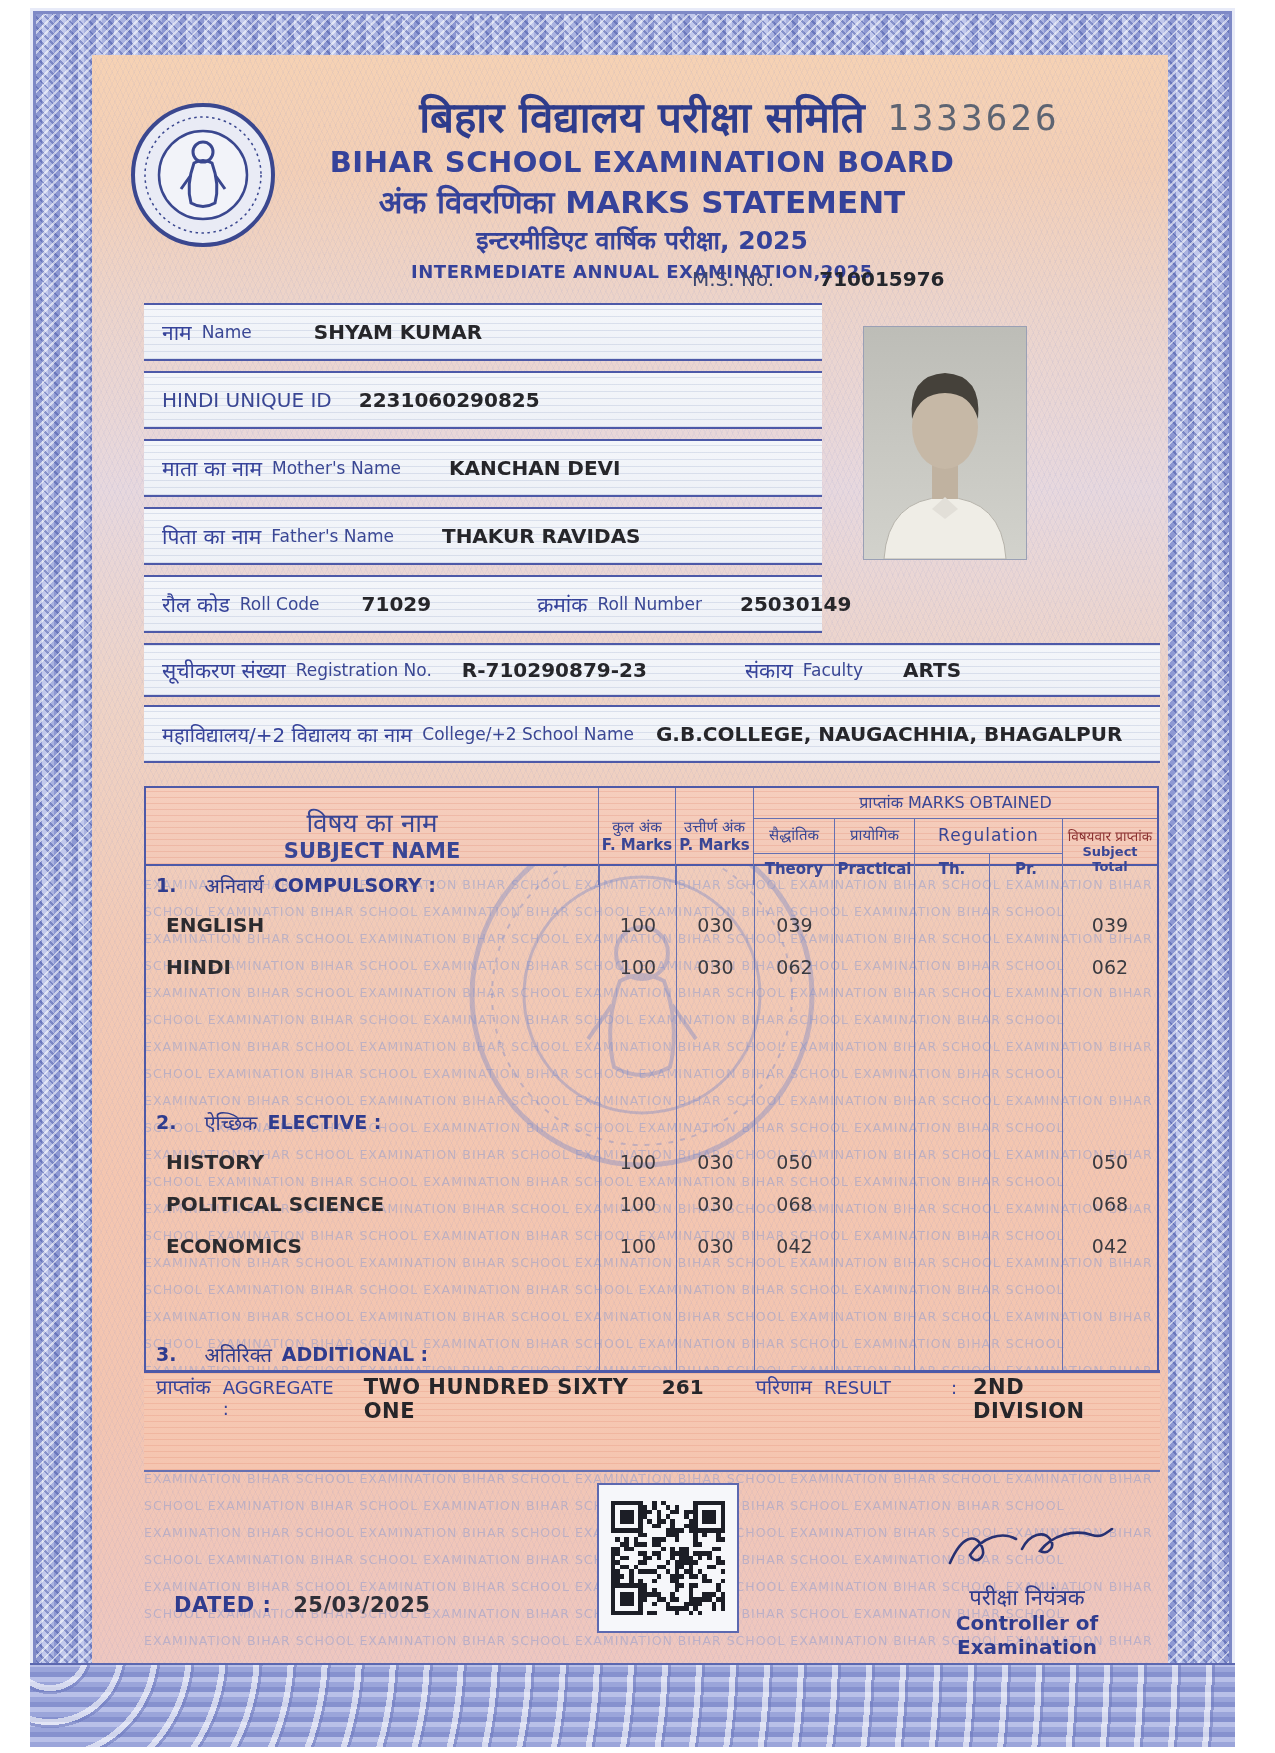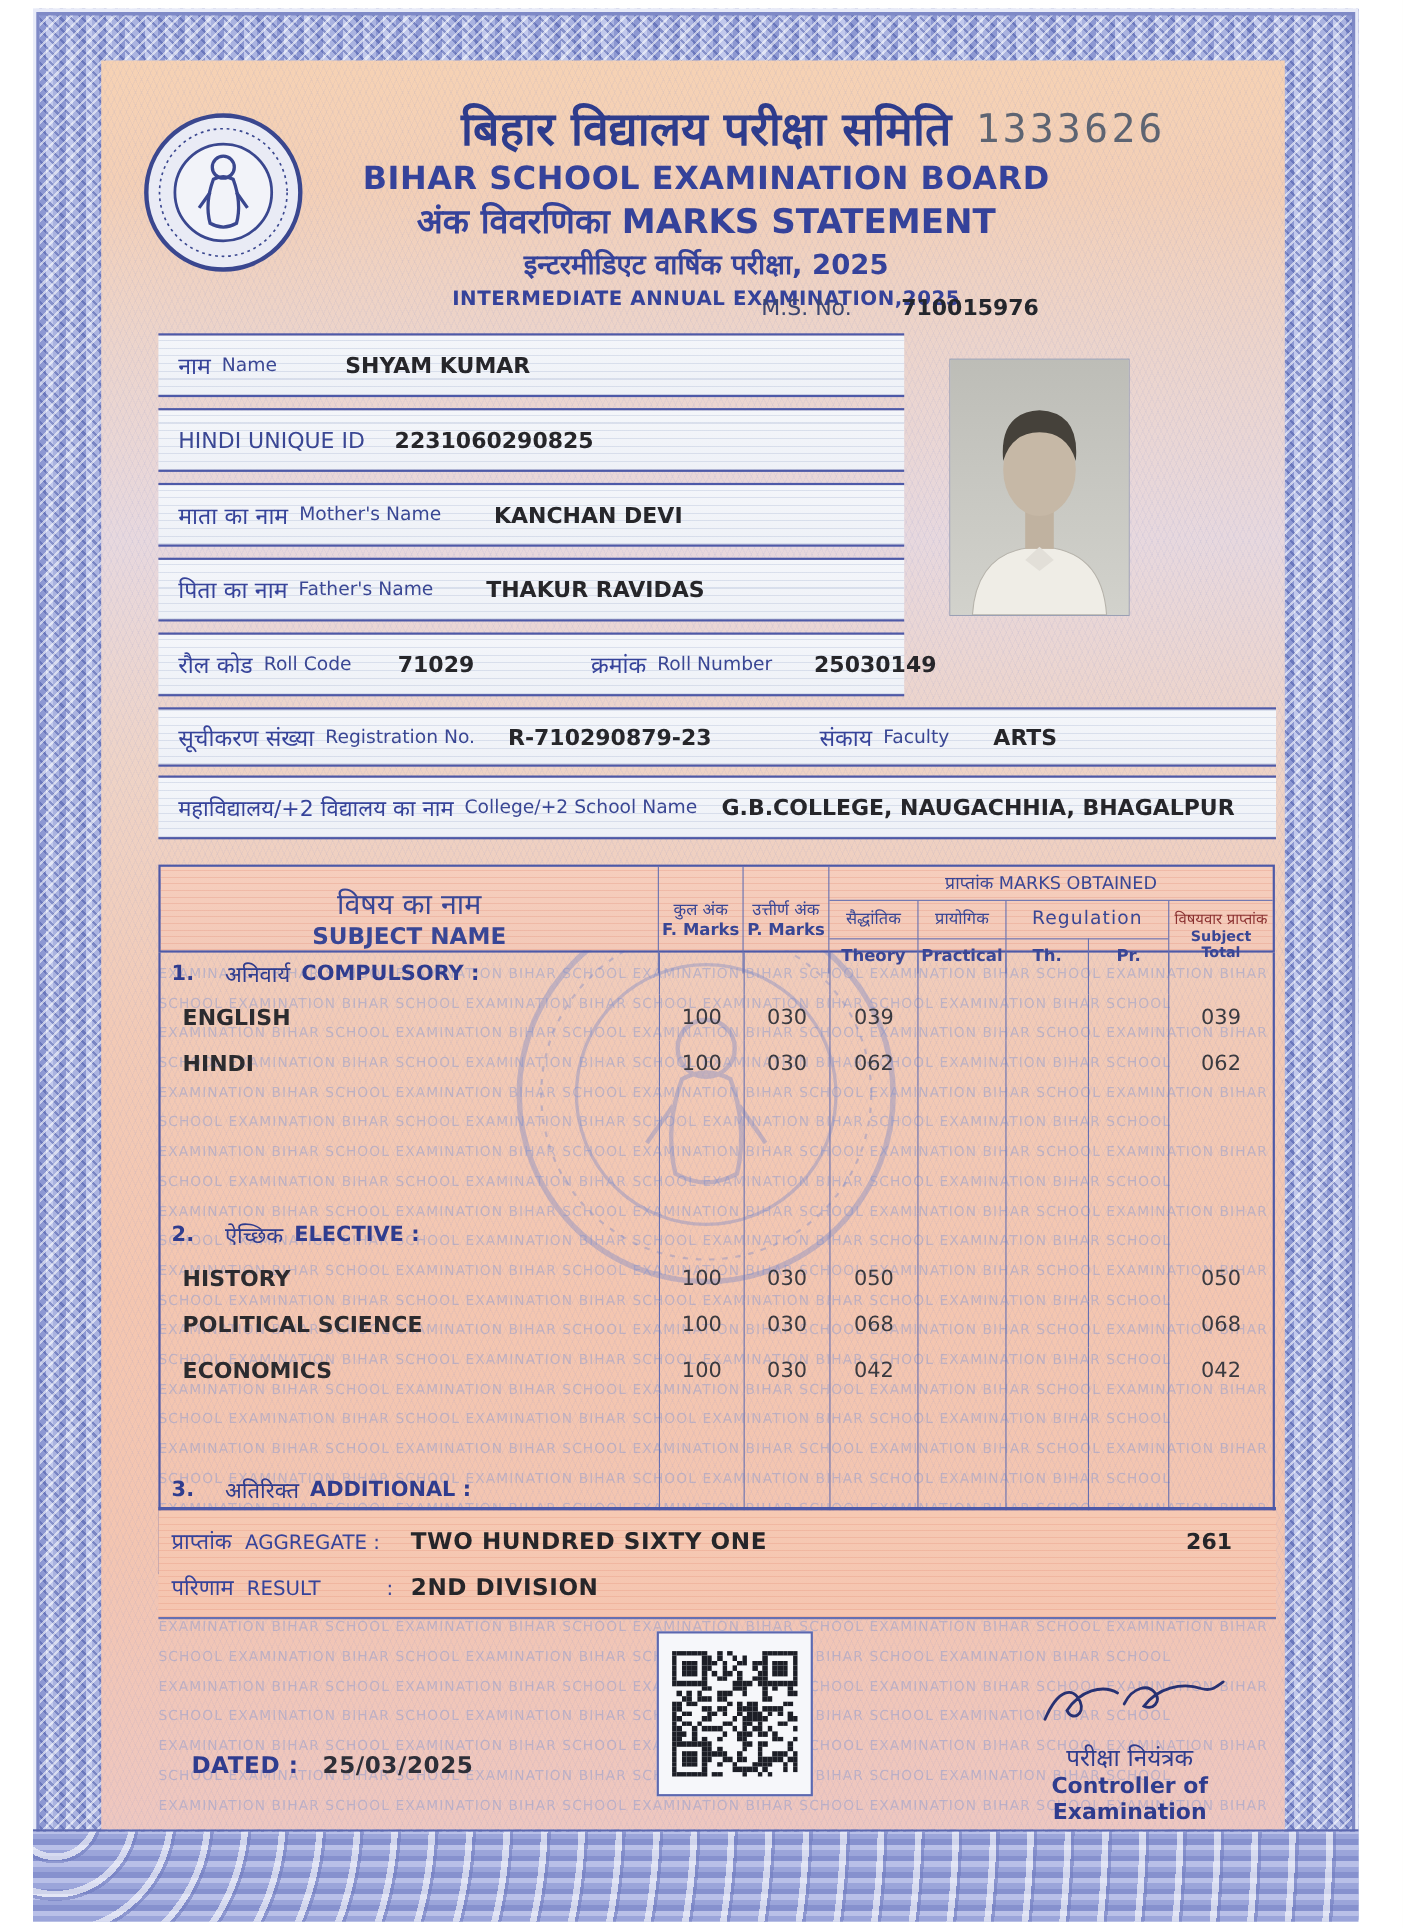--- a/index.html
+++ b/index.html
@@ -80,21 +80,21 @@
   .secrow .no{font-size:19px;font-weight:bold;color:#2f3c8e;}
   .secrow .shi{font-size:20px;color:#2f3c8e;margin-left:28px;}
   .secrow .sen{font-size:19px;font-weight:bold;color:#2f3c8e;margin-left:10px;}
 
   
   .agg{position:absolute;left:52px;top:1315px;width:1016px;height:102px;box-sizing:border-box;
     border-top:3px solid #4d59a8;border-bottom:2px solid #6570b2;
     background:
       repeating-linear-gradient(0deg, rgba(228,140,116,.28) 0 1px, rgba(0,0,0,0) 1px 6px),
       linear-gradient(180deg,#f6c9b3,#f5c5b0);
-    display:flex;flex-direction:column;justify-content:space-evenly;}
+    display:flex;flex-direction:row;justify-content:space-evenly;}
   .aline{display:flex;align-items:baseline;padding:0 40px 0 12px;}
   .aline .hi{font-size:20px;color:#36439a;}
   .aline .en{font-size:18px;font-weight:normal;color:#36439a;margin-left:12px;}
   .aline .val{font-size:21px;font-weight:bold;color:#26262a;margin-left:28px;letter-spacing:.5px;}
   .aline .num{margin-left:auto;font-size:20px;font-weight:bold;color:#26262a;}
 
   
   .dated{position:absolute;left:82px;top:1538px;font-size:21px;font-weight:bold;color:#2e2f38;letter-spacing:.5px;}
   .dated .dl{color:#2f3c8e;}
   .qr{position:absolute;left:505px;top:1428px;width:142px;height:150px;background:#f6f7fa;

